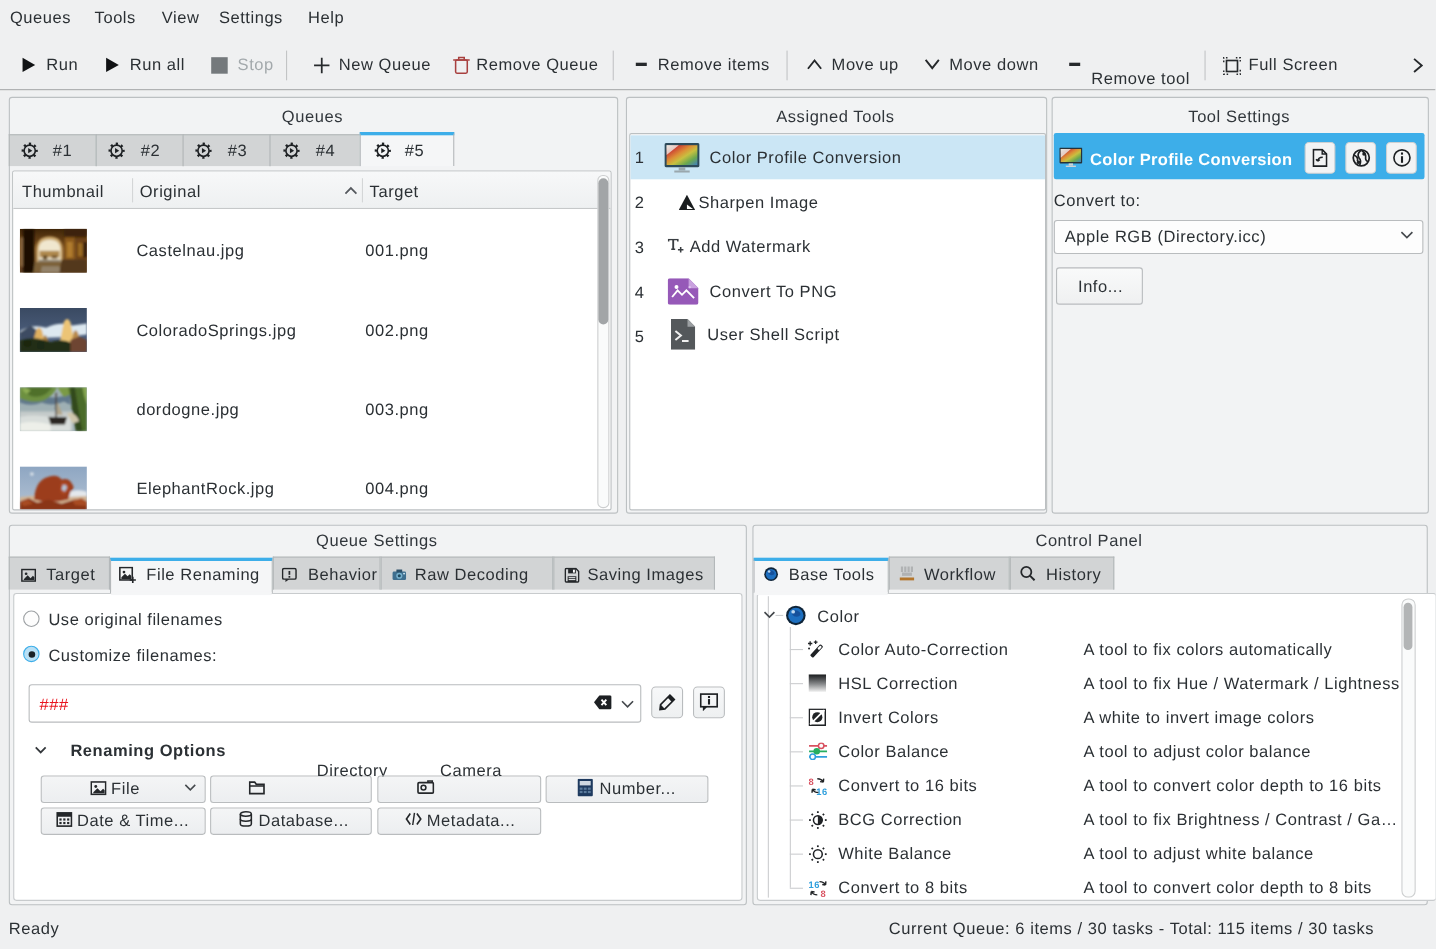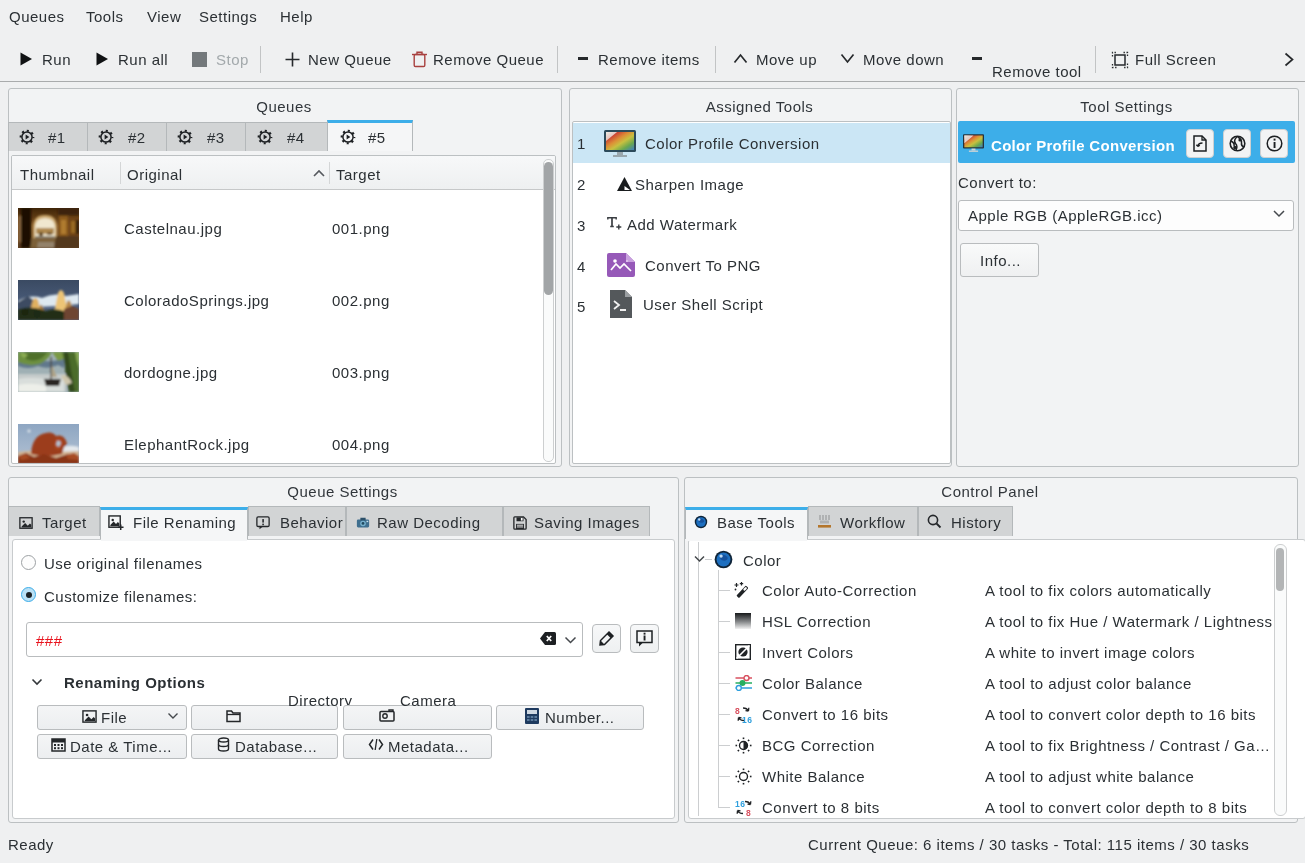--- a/index.html
+++ b/index.html
@@ -323,21 +323,21 @@
     <circle cx="6" cy="12.5" r="1.7" fill="#1d2023"></circle>
   </svg>
 <div class="abs" style="left:1260px;top:129px;width:28px;height:29px;background:#f2f3f4;border:1px solid #cdd0d2;border-radius:4px;box-sizing:border-box;"></div>
 <svg class="abs" style="left:1266px;top:135px;" width="17" height="17" viewBox="0 0 17 17">
     <circle cx="8.5" cy="8.5" r="7.3" fill="none" stroke="#1d2023" stroke-width="1.5"></circle>
     <rect x="7.6" y="7" width="1.9" height="6" fill="#1d2023"></rect>
     <rect x="7.6" y="3.6" width="1.9" height="2" fill="#1d2023"></rect>
   </svg>
 <div class="t" style="left:958px;top:174px;">Convert to:</div>
 <div class="abs" style="left:958px;top:200px;width:336px;height:31px;background:#fdfdfd;border:1px solid #b9bcbe;border-radius:3px;box-sizing:border-box;"></div>
-<div class="t" style="left:968px;top:207px;">Apple RGB (AppleRGB.icc)</div>
+<div class="t" style="left:968px;top:207px;">Apple RGB (Directory.icc)</div>
 <svg class="abs" style="left:1272px;top:209px;" width="14" height="9" viewBox="0 0 14 9">
     <path d="M2 2 L7 7 L12 2" stroke="#45494d" stroke-width="1.5" fill="none"></path>
   </svg>
 <div class="abs" style="left:960px;top:243px;width:79px;height:34px;background:linear-gradient(#f9fafa,#eff0f1);border:1px solid #b9bcbe;border-radius:3px;box-sizing:border-box;"></div>
 <div class="t" style="left:980px;top:252px;">Info...</div>
 
 <div class="panel" style="left:8px;top:477px;width:669px;height:344px;"></div>
 <div class="ptitle" style="left:8px;width:669px;top:483px;">Queue Settings</div>
 
 <div class="tab" style="left:8px;top:506px;width:92px;height:30px;"></div>

